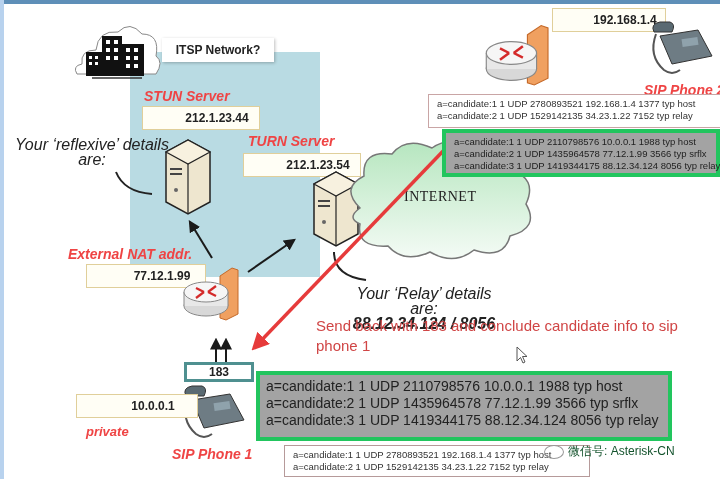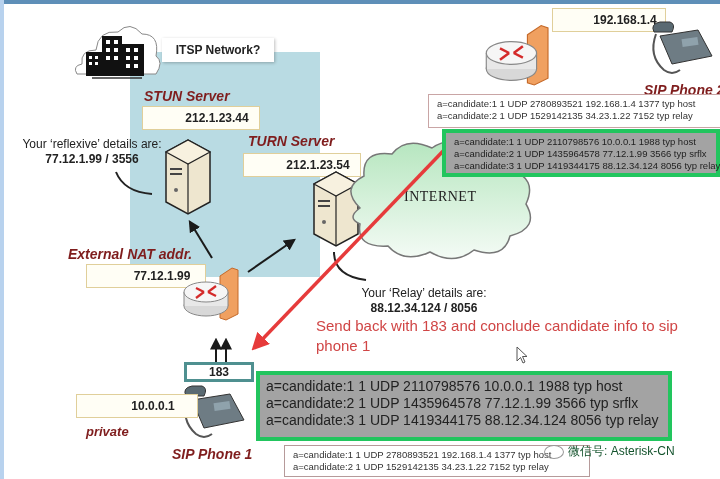--- a/index.html
+++ b/index.html
@@ -16,22 +16,22 @@
     background: #fffef5; border: 1.5px solid #e0cf9a;
     font-weight: bold; font-size: 12px; color: #222;
     display: flex; align-items: center; justify-content: center; padding-left: 32px;
   }
   .itsp-label {
     left: 162px; top: 38px; width: 112px; height: 24px;
     background: #ffffff; box-shadow: 1px 1px 3px rgba(0,0,0,0.25);
     font-size: 12px; font-weight: bold; color: #222;
     display: flex; align-items: center; justify-content: center;
   }
-  .title-it { font-style: italic; font-weight: bold; color: #7f1d1d; }
-  .note { font-size: 12px; color: #222; text-align: center; line-height: 15px; }
+  .title-it { font-style: italic; font-weight: bold; color: #ef4444; }
+  .note { font-style: italic; font-size: 16px; color: #222; text-align: center; line-height: 15px; }
   .cand-small {
     font-size: 9.5px; color: #333; line-height: 12px; white-space: nowrap;
     background: #ffffff; border: 1px solid #c9a5a5; padding: 3px 8px;
     box-sizing: border-box;
   }
   .cand-red {
     background: #a3a3a3; border: 4px solid #22c55e; box-sizing: border-box;
     white-space: nowrap; color: #222;
   }
   .cand-red.small { font-size: 9.5px; line-height: 12px; padding: 3px 8px; }
@@ -82,21 +82,20 @@
 <div class="abs itsp-label">ITSP Network?</div>
 
 <div class="abs title-it" style="left:144px;top:88px;font-size:14px;">STUN Server</div>
 <div class="abs label-box" style="left:142px;top:106px;width:84px;height:22px;">212.1.23.44</div>
 
 <div class="abs title-it" style="left:248px;top:133px;font-size:14px;">TURN Server</div>
 <div class="abs label-box" style="left:243px;top:153px;width:84px;height:22px;">212.1.23.54</div>
 
 <div class="abs note" style="left:12px;top:137px;width:160px;">
   <div>Your ‘reflexive’ details are:</div>
-  <div style="font-weight:bold;">77.12.1.99 / 3556</div>
 </div>
 <svg style="left:110px;top:170px" width="50" height="30">
   <path d="M6 2 Q14 22 42 24" fill="none" stroke="#222" stroke-width="2"></path>
 </svg>
 
 <svg style="left:158px;top:138px" width="60" height="80" viewBox="0 0 60 80">
   <polygon points="8,14 30,2 52,14 52,64 30,76 8,64" fill="#eee6cf" stroke="#222" stroke-width="1.5"></polygon>
   <polygon points="8,14 30,2 52,14 30,26" fill="#f7f1df" stroke="#222" stroke-width="1.2"></polygon>
   <line x1="30" y1="26" x2="30" y2="76" stroke="#222" stroke-width="1.2"></line>
   <rect x="12" y="30" width="12" height="2" fill="#444"></rect>

